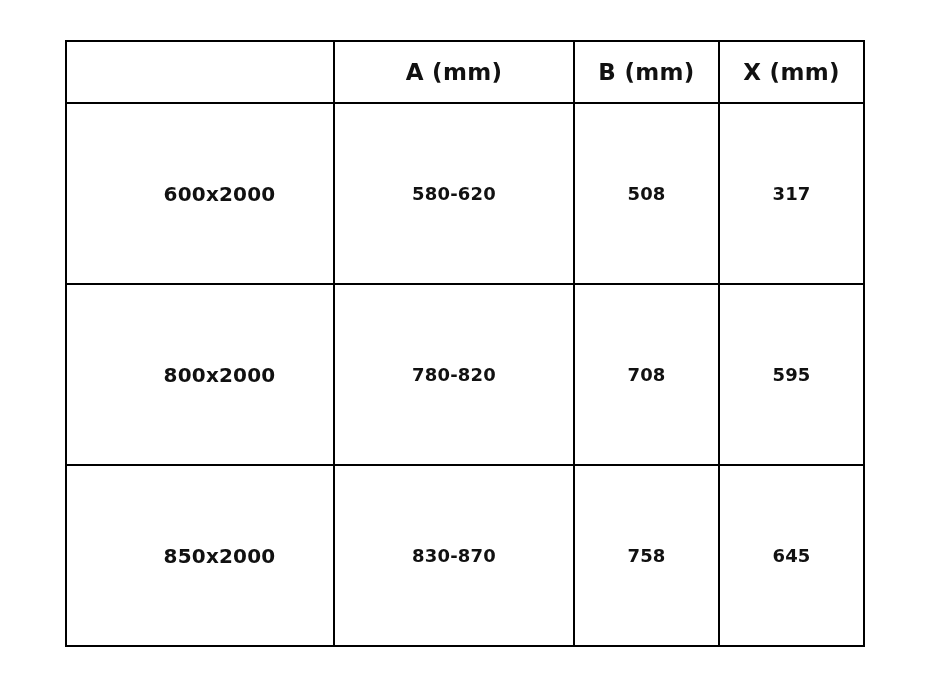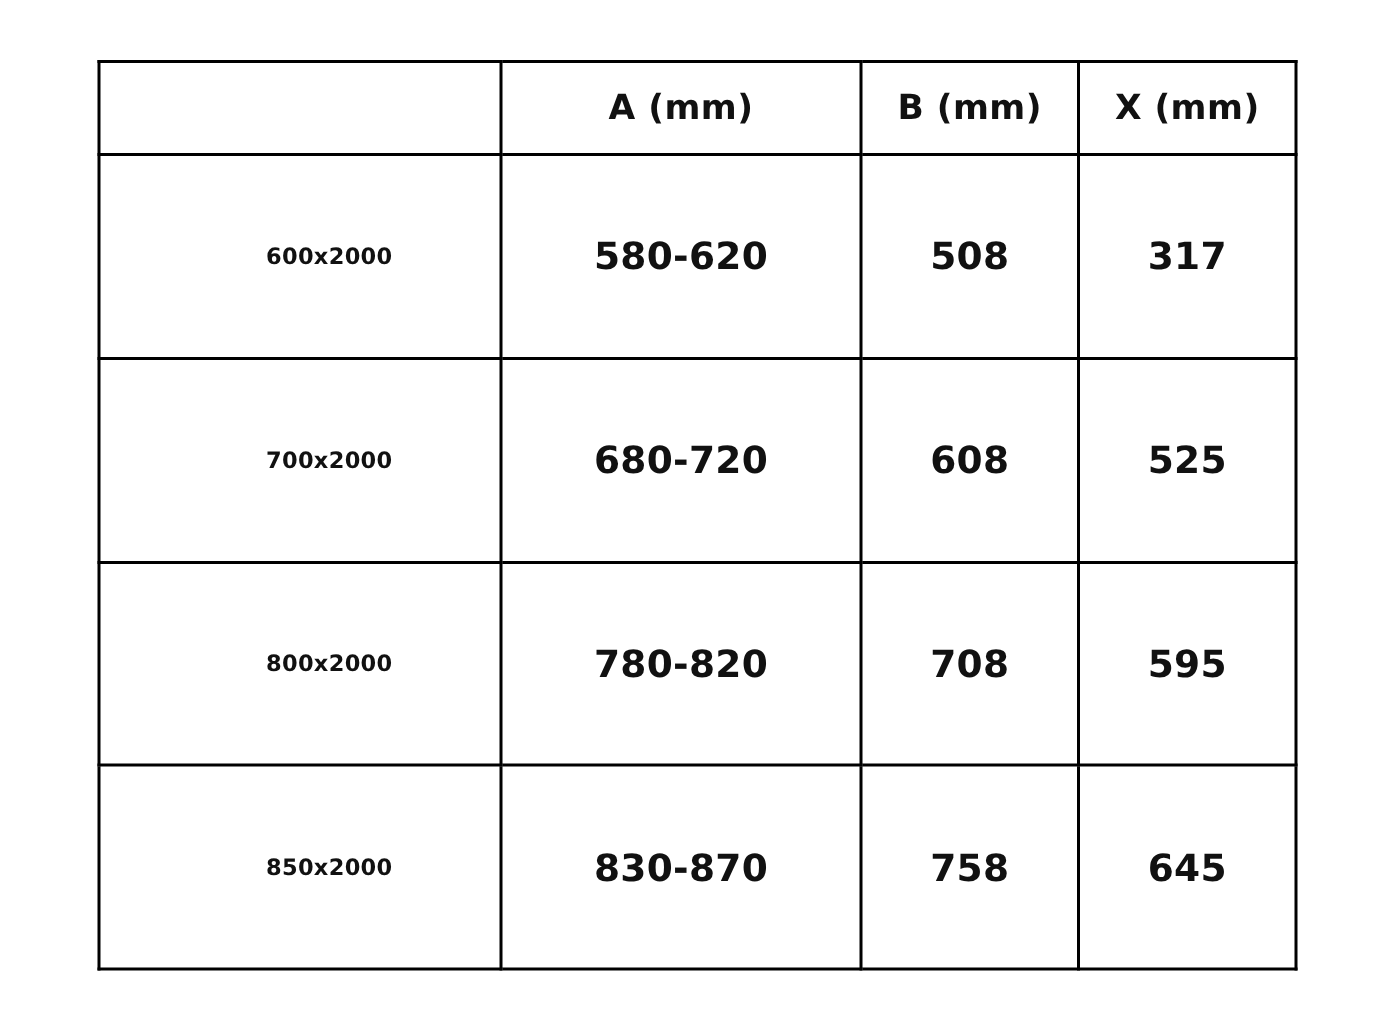--- a/index.html
+++ b/index.html
@@ -46,25 +46,25 @@
     color: #111111;
     padding: 0;
   }
   table.spec-table thead th {
     height: 60px;
     font-size: 23px;
     letter-spacing: 0.3px;
   }
   table.spec-table tbody td {
     height: 60px;
-    font-size: 25px;
+    font-size: 18px;
     letter-spacing: 0.2px;
   }
   table.spec-table tbody td.size-cell {
-    font-size: 15px;
+    font-size: 20px;
     padding-left: 39px;
   }
   th.corner-cell {
     background: #ffffff;
   }
 </style>
 </head>
 <body>
 
 <div id="page">
@@ -85,26 +85,20 @@
         </tr>
       </thead>
       <tbody>
         <tr>
           <td class="size-cell">600x2000</td>
           <td>580-620</td>
           <td>508</td>
           <td>317</td>
         </tr>
         <tr>
-          <td class="size-cell">700x2000</td>
-          <td>680-720</td>
-          <td>608</td>
-          <td>525</td>
-        </tr>
-        <tr>
           <td class="size-cell">800x2000</td>
           <td>780-820</td>
           <td>708</td>
           <td>595</td>
         </tr>
         <tr>
           <td class="size-cell">850x2000</td>
           <td>830-870</td>
           <td>758</td>
           <td>645</td>

